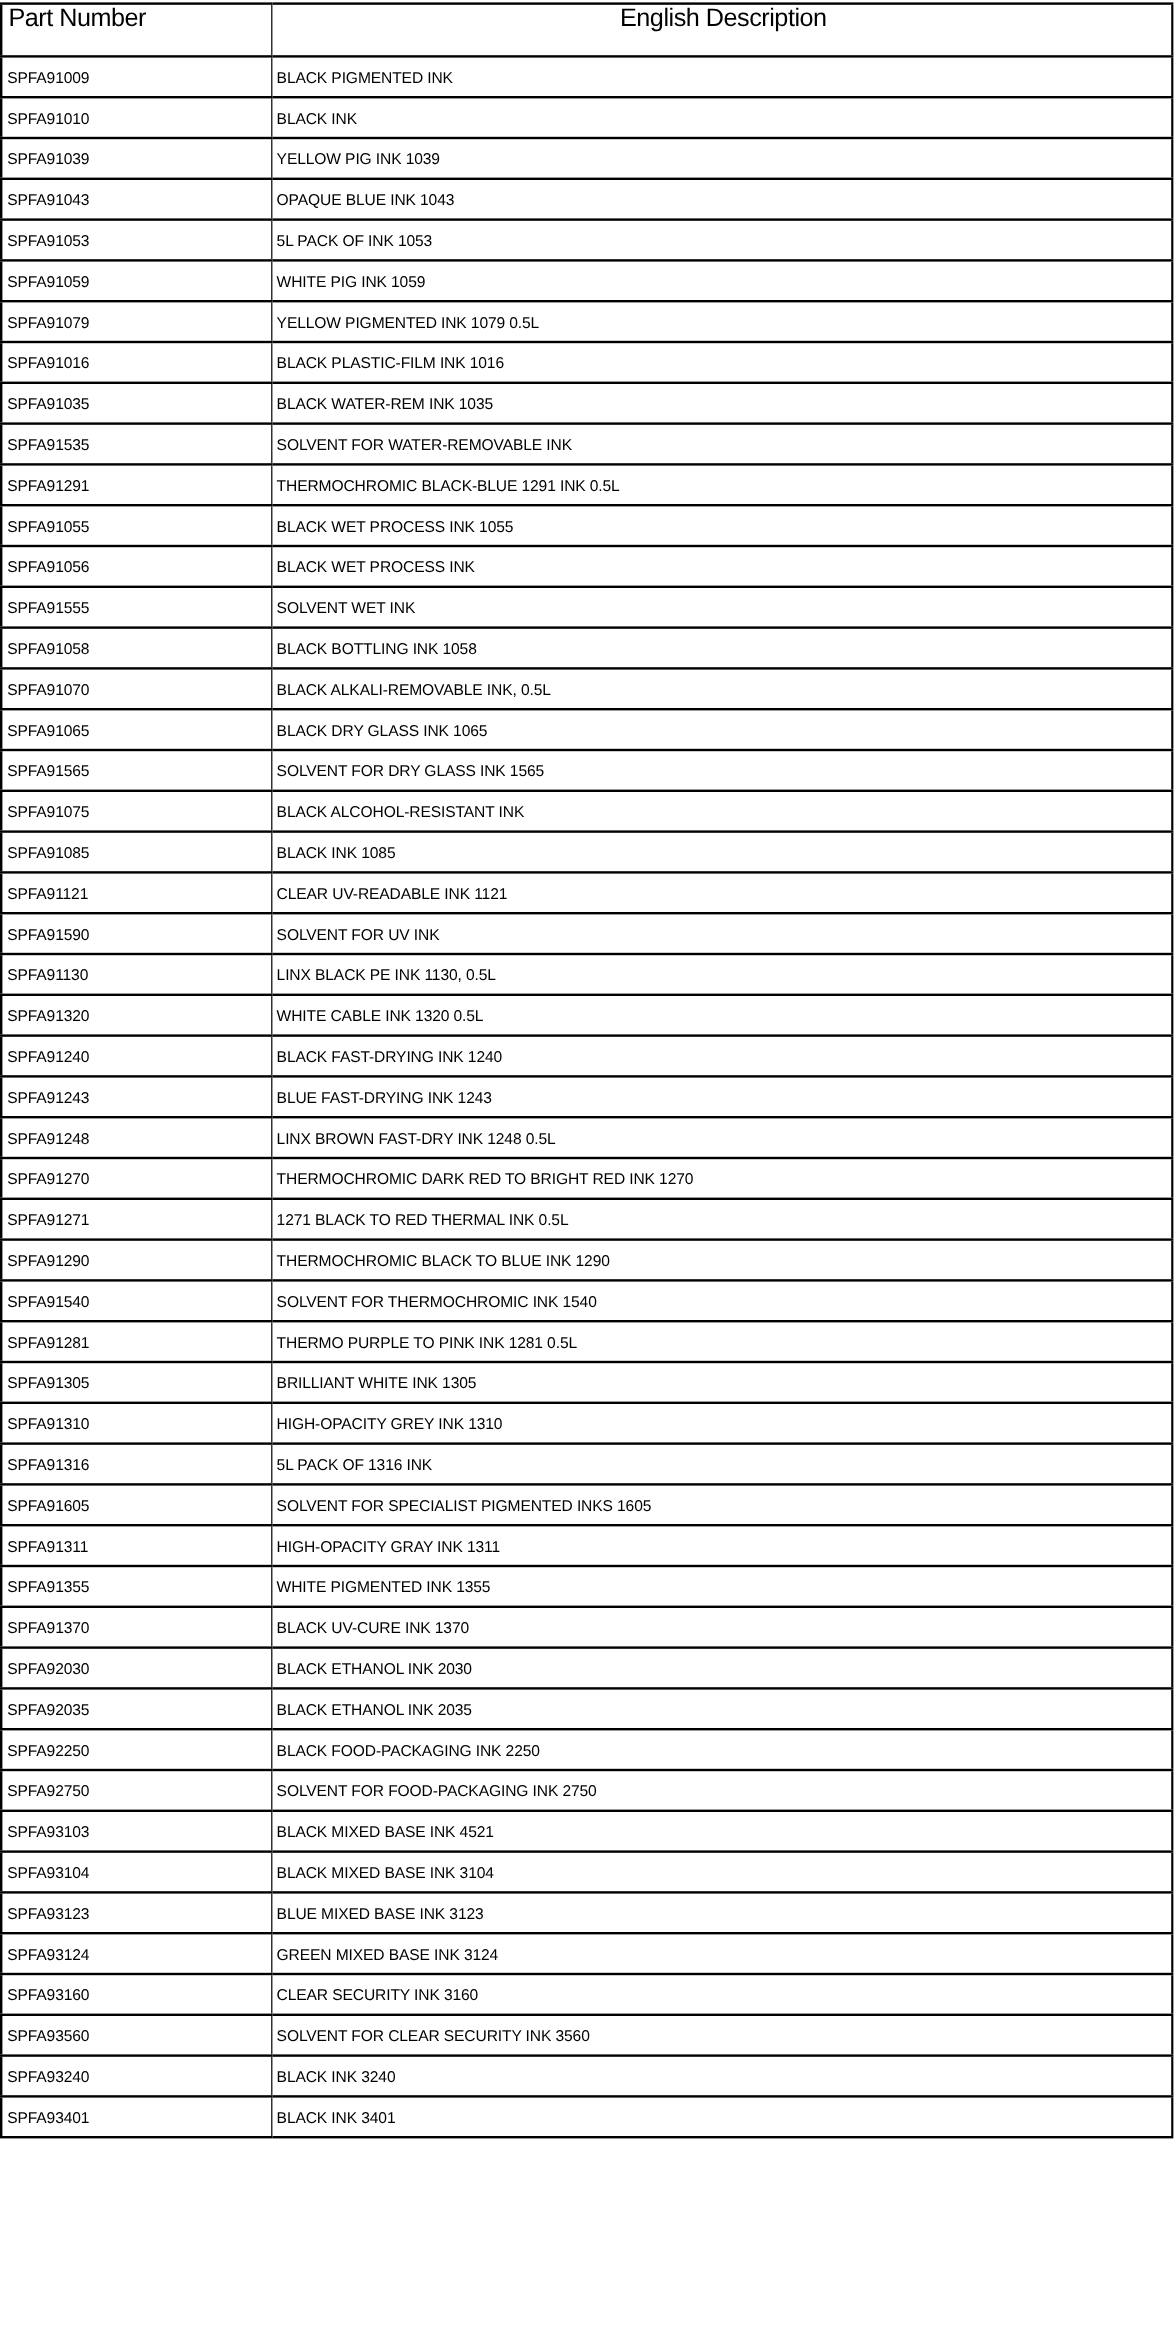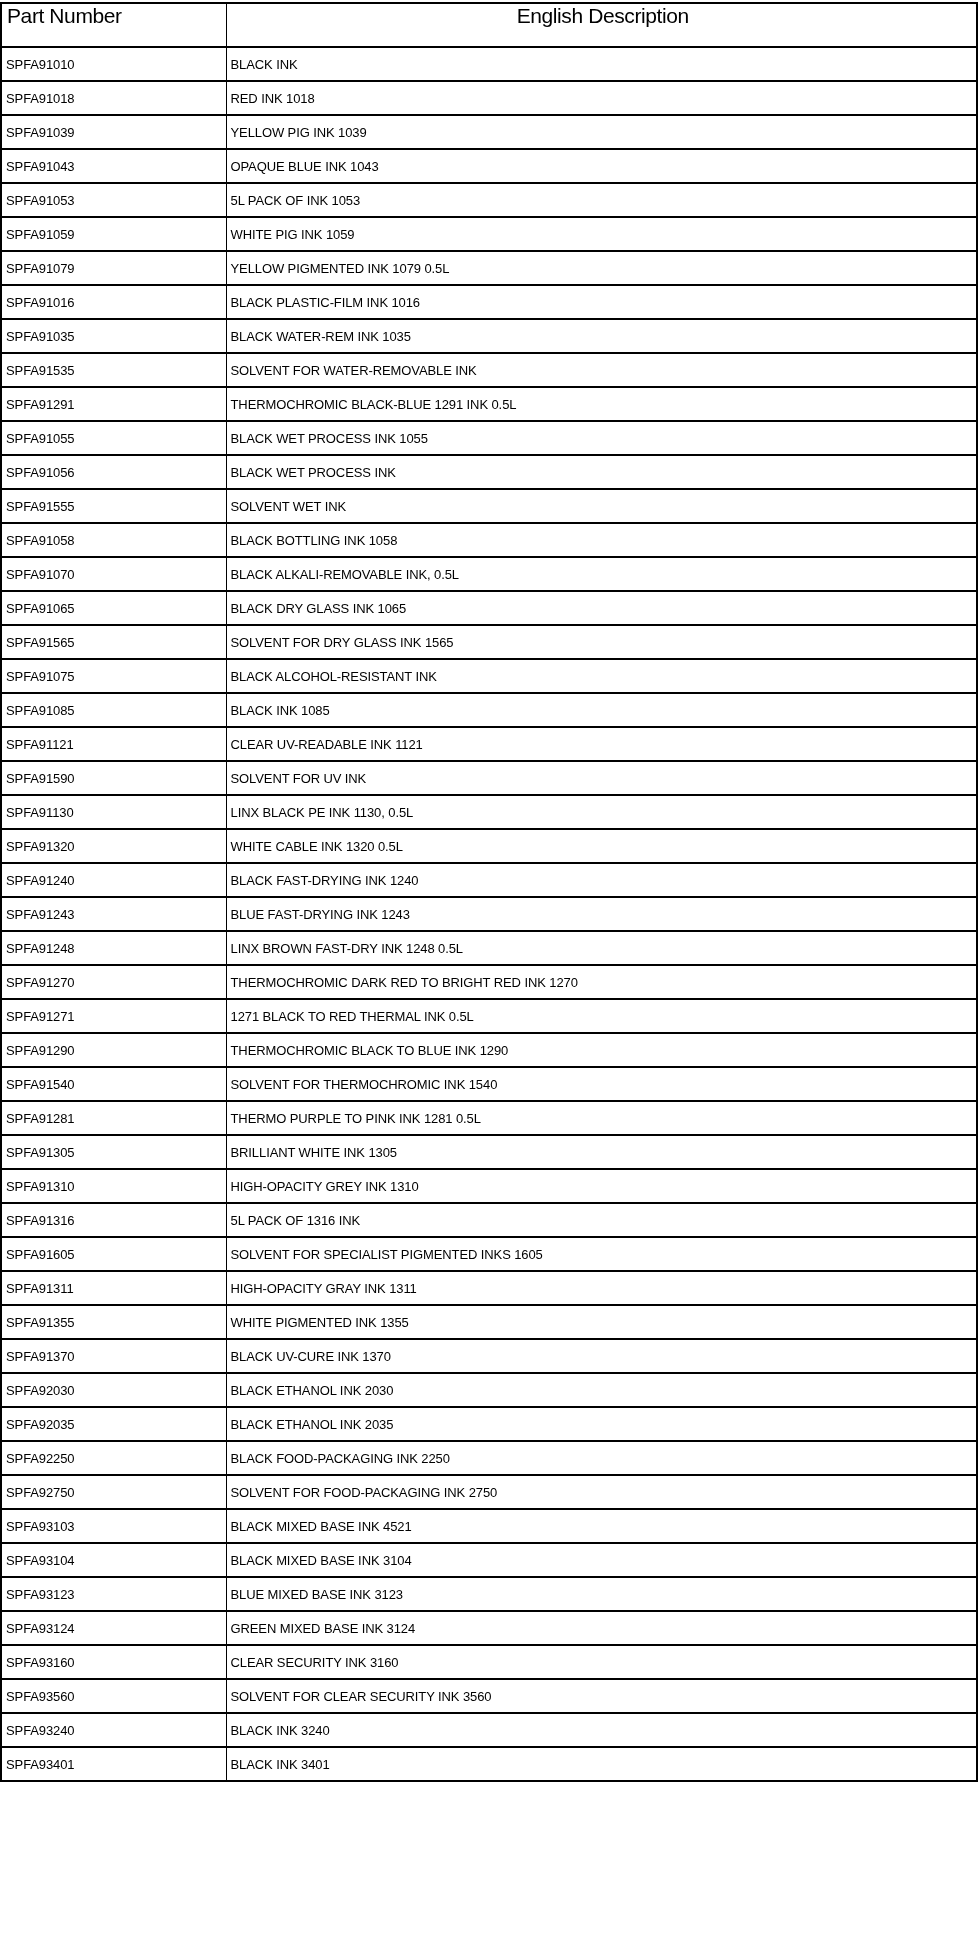--- a/index.html
+++ b/index.html
@@ -60,31 +60,31 @@
       <col class="col-part">
       <col class="col-desc">
     </colgroup>
     <thead>
       <tr>
         <th class="part-header">Part Number</th>
         <th class="desc-header">English Description</th>
       </tr>
     </thead>
     <tbody>
+  <tr>
+    <td>SPFA91009</td>
+    <td>BLACK PIGMENTED INK</td>
+  </tr>
 
   <tr>
     <td>SPFA91010</td>
     <td>BLACK INK</td>
   </tr>
 
 
-  <tr>
-    <td>SPFA91018</td>
-    <td>RED INK 1018</td>
-  </tr>
 
   <tr>
     <td>SPFA91039</td>
     <td>YELLOW PIG INK 1039</td>
   </tr>
 
 
   <tr>
     <td>SPFA91043</td>
     <td>OPAQUE BLUE INK 1043</td>

